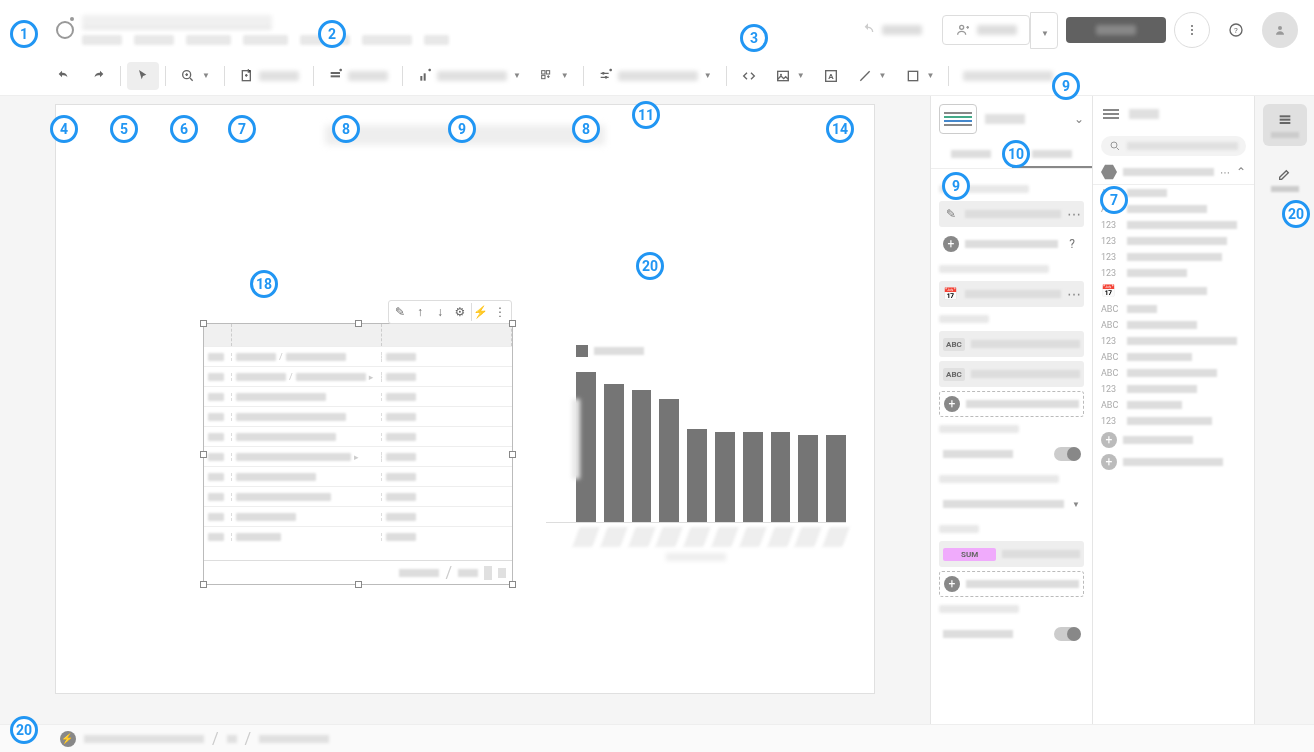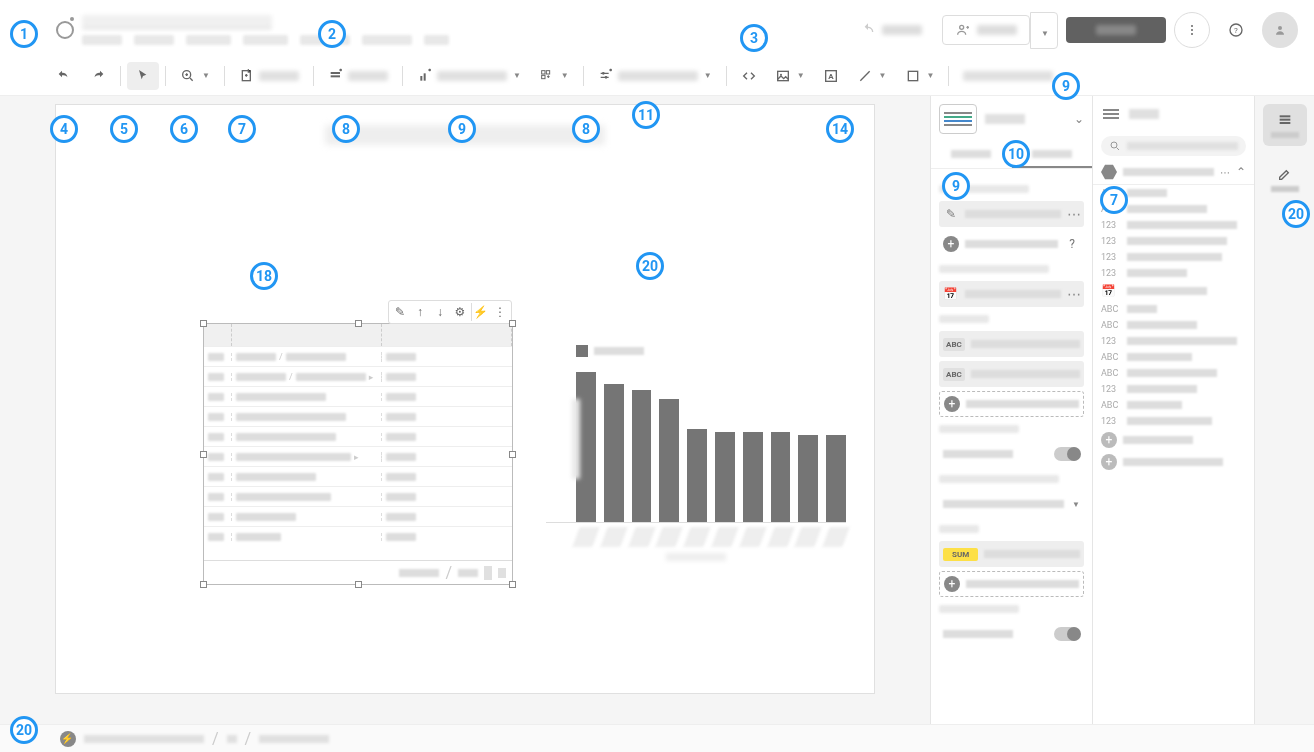--- a/index.html
+++ b/index.html
@@ -86,21 +86,21 @@
 .panel-tab .tlbl { height: 8px; width: 40px; background: #ddd; filter: blur(1.5px); margin: 0 auto; }
 .panel-tab.active { border-bottom: 2px solid #888; }
 .panel-body { flex: 1; overflow-y: auto; padding: 8px; }
 .panel-section-label { height: 8px; background: #e8e8e8; filter: blur(1.5px); margin: 8px 0; border-radius: 2px; }
 .field-row { display: flex; align-items: center; gap: 6px; height: 26px; margin-bottom: 4px; padding: 0 4px; border-radius: 3px; }
 .field-row.bg { background: #eee; }
 .field-row.dashed { border: 1px dashed #bbb; }
 .field-row .fldblur { flex: 1; height: 8px; background: #ddd; filter: blur(1px); }
 .field-row .dots { color: #888; font-size: 14px; letter-spacing: -1px; }
 .badge-abc { font-size: 8px; font-weight: 700; background: #e0e0e0; color: #666; padding: 2px 3px; border-radius: 2px; }
-.badge-sum { font-size: 8px; font-weight: 700; background: #fde047; color: #666; padding: 2px 9px; border-radius: 2px; }
+.badge-sum { font-size: 8px; font-weight: 700; background: #f0abfc; color: #666; padding: 2px 18px; border-radius: 2px; }
 .toggle { width: 26px; height: 14px; background: #ccc; border-radius: 7px; position: relative; margin-left: auto; }
 .toggle::after { content: ""; position: absolute; width: 14px; height: 14px; background: #888; border-radius: 50%; right: -1px; top: 0; }
 .small-icon { width: 16px; height: 16px; display: flex; align-items: center; justify-content: center; color: #777; }
 .circle-plus { width: 16px; height: 16px; border-radius: 50%; background: #888; color: #fff; display: flex; align-items: center; justify-content: center; font-size: 12px; }
 
 
 .search-row { display: flex; align-items: center; background: #f3f3f3; border-radius: 14px; padding: 4px 8px; margin: 4px 8px; gap: 6px; }
 .search-row .sblur { flex: 1; height: 8px; background: #e0e0e0; filter: blur(1.5px); }
 .ds-row { display: flex; align-items: center; gap: 6px; padding: 4px 8px; border-bottom: 1px solid #eee; }
 .ds-row .hex { width: 16px; height: 16px; background: #888; clip-path: polygon(25% 5%, 75% 5%, 100% 50%, 75% 95%, 25% 95%, 0 50%); }
@@ -137,21 +137,21 @@
     <div class="annot" style="left: 332px; top: 115px;">8</div>
     <div class="annot" style="left: 448px; top: 115px;">9</div>
     <div class="annot" style="left: 572px; top: 115px;">8</div>
     <div class="annot" style="left: 632px; top: 101px;">11</div>
     <div class="annot" style="left: 826px; top: 115px;">14</div>
     <div class="annot" style="left: 1052px; top: 72px;">9</div>
     <div class="annot" style="left: 1002px; top: 140px;">10</div>
     <div class="annot" style="left: 942px; top: 172px;">9</div>
     <div class="annot" style="left: 1100px; top: 186px;">7</div>
     <div class="annot" style="left: 1282px; top: 200px;">20</div>
-    <div class="annot" style="left: 250px; top: 262px;">18</div>
+    <div class="annot" style="left: 250px; top: 270px;">18</div>
     <div class="annot" style="left: 636px; top: 252px;">20</div>
     <div class="annot" style="left: 10px; top: 716px;">20</div>
   </div>
 
 <div class="header">
   <div class="app-icon"></div>
   <div class="title-area">
     <div class="title-bar"></div>
     <div class="menu-bar" id="menu-bar">
         <div class="menu-item" style="width: 40px;"></div>

